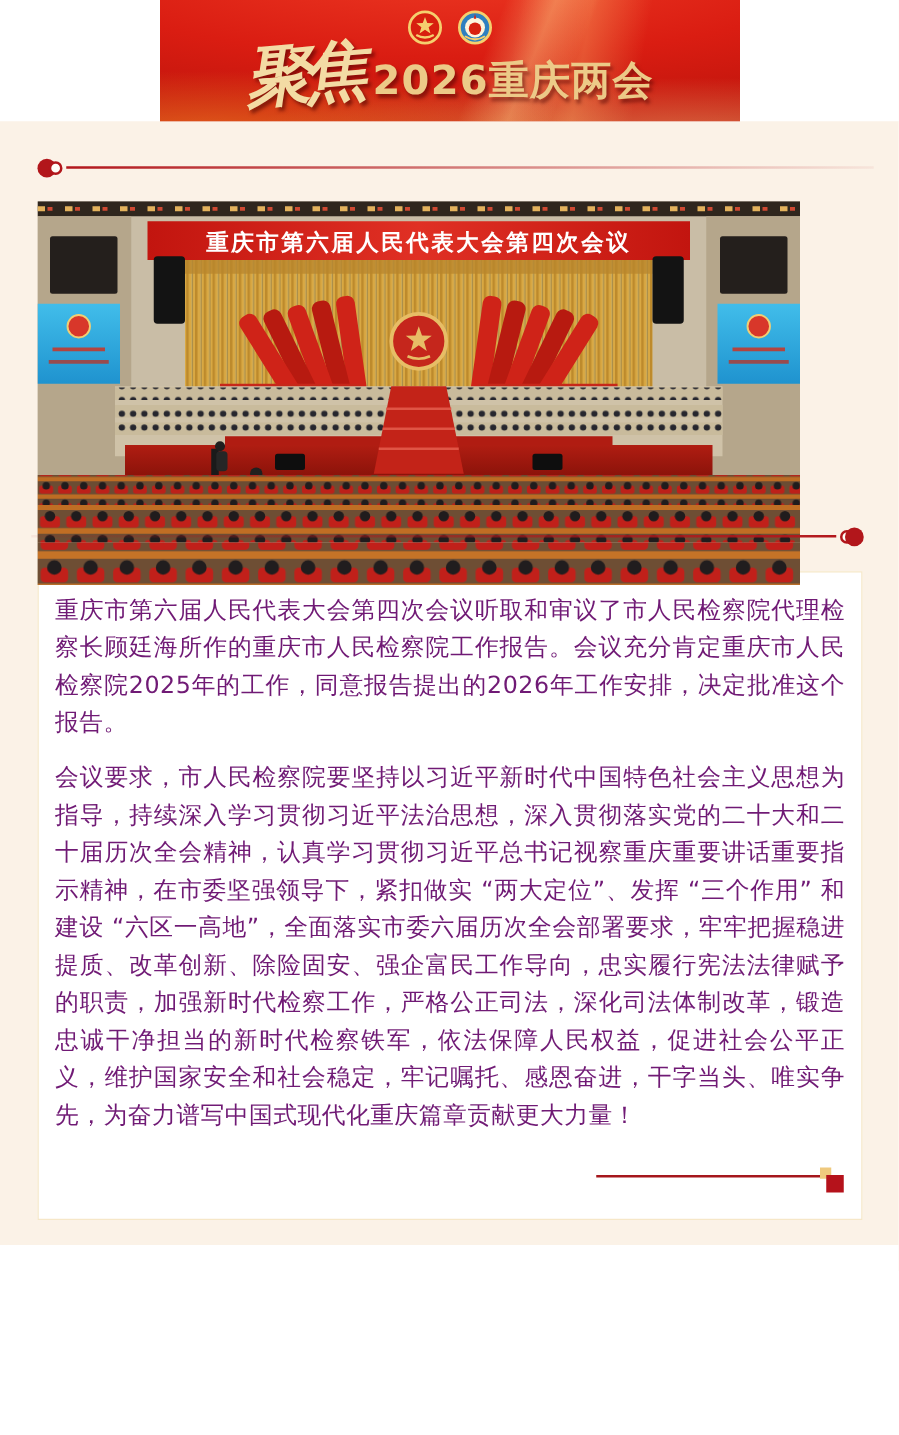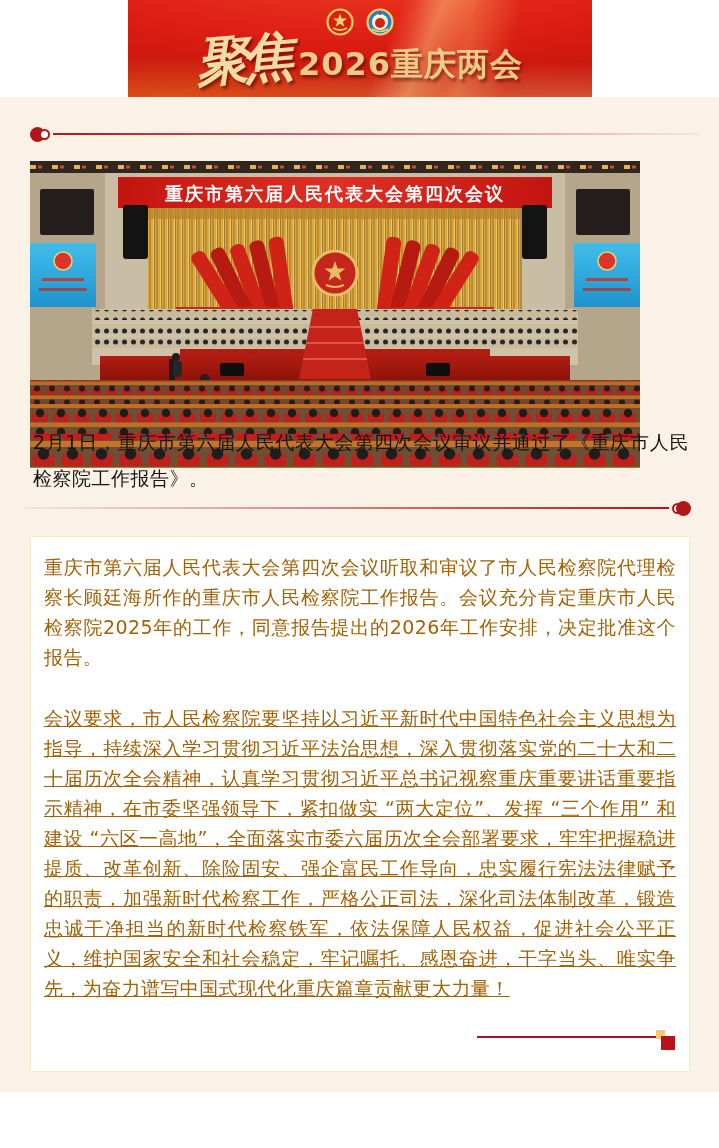--- a/index.html
+++ b/index.html
@@ -60,24 +60,24 @@
     letter-spacing:.5px; text-align:justify;
   }
   
   .article-box {
     margin:20px 29px 0 30px;
     background:#ffffff;
     border:1px solid #f6e7c8;
     padding:15px 13px 22px;
   }
   .article-box p {
-    font-size:19px; line-height:30px; color:#a16207;
+    font-size:19px; line-height:30px; color:#701a75;
     letter-spacing:.4px; text-align:justify;
   }
-  .article-box p + p { margin-top:31px;text-decoration:underline; }
+  .article-box p + p { margin-top:14px; }
   .box-footer { position:relative; height:22px; margin-top:24px; }
   .f-line { position:absolute; right:19px; top:9px; width:180px; height:2px; background:#a5161c; }
   .f-gold { position:absolute; right:11px; top:3px; width:9px; height:9px; background:#efc97e; }
   .f-red  { position:absolute; right:1px; top:9px; width:14px; height:14px; background:#b5121b; }
 </style>
 </head>
 <body>
 
 <div class="top-strip">
   <div class="banner">
@@ -243,21 +243,20 @@
         <circle cx="175" cy="218" r="5" fill="#20201f"></circle>
         <rect x="169" y="222" width="12" height="18" rx="3" fill="#2b2b2b"></rect>
       </g>
 
       <rect x="0" y="219" width="610" height="24" fill="url(#audFar)"></rect>
       <rect x="0" y="243" width="610" height="30" fill="url(#audMid)"></rect>
       <rect x="0" y="273" width="610" height="34" fill="url(#audNear)"></rect>
     </svg>
   </figure>
 
-  <p class="caption">2月1日，重庆市第六届人民代表大会第四次会议审议并通过了《重庆市人民检察院工作报告》。</p>
 
   <div class="divider-bottom">
     <span class="hline-left"></span>
     <span class="dot-outline"></span>
     <span class="dot-filled"></span>
   </div>
 
   <div class="article-box">
     <p>重庆市第六届人民代表大会第四次会议听取和审议了市人民检察院代理检察长顾廷海所作的重庆市人民检察院工作报告。会议充分肯定重庆市人民检察院2025年的工作，同意报告提出的2026年工作安排，决定批准这个报告。</p>
     <p>会议要求，市人民检察院要坚持以习近平新时代中国特色社会主义思想为指导，持续深入学习贯彻习近平法治思想，深入贯彻落实党的二十大和二十届历次全会精神，认真学习贯彻习近平总书记视察重庆重要讲话重要指示精神，在市委坚强领导下，紧扣做实 “两大定位”、发挥 “三个作用” 和建设 “六区一高地”，全面落实市委六届历次全会部署要求，牢牢把握稳进提质、改革创新、除险固安、强企富民工作导向，忠实履行宪法法律赋予的职责，加强新时代检察工作，严格公正司法，深化司法体制改革，锻造忠诚干净担当的新时代检察铁军，依法保障人民权益，促进社会公平正义，维护国家安全和社会稳定，牢记嘱托、感恩奋进，干字当头、唯实争先，为奋力谱写中国式现代化重庆篇章贡献更大力量！</p>

